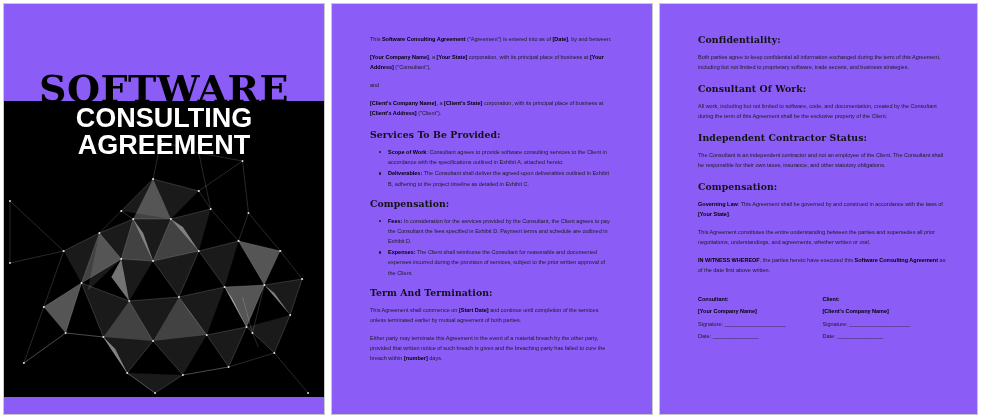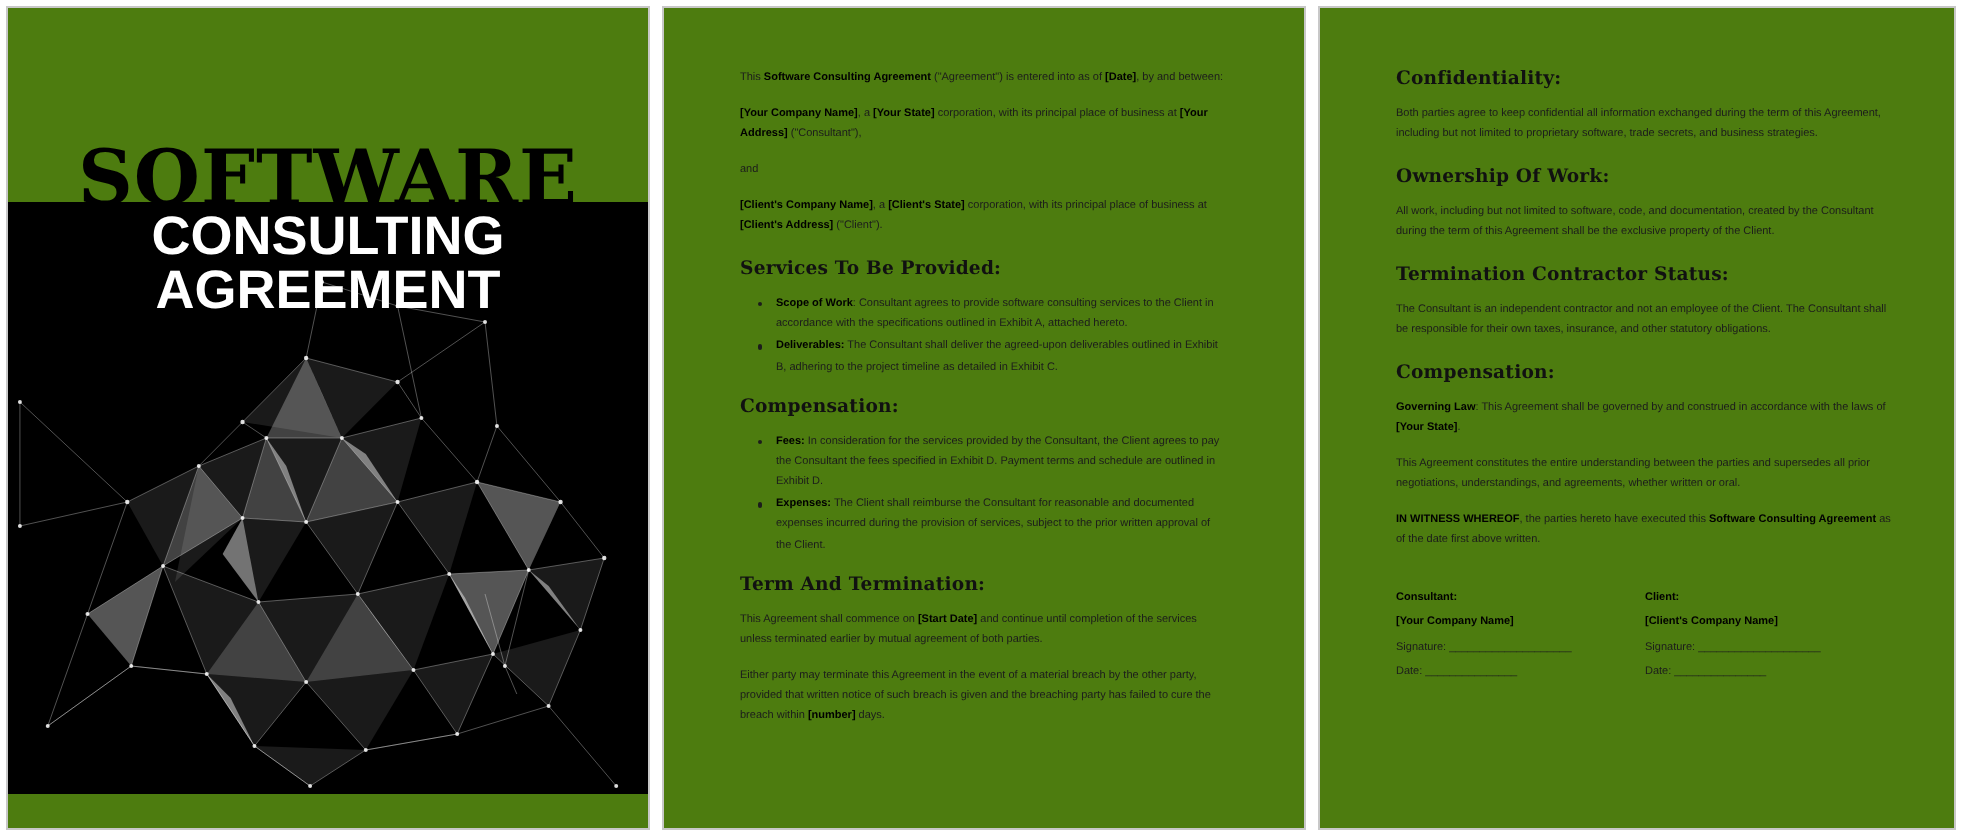--- a/index.html
+++ b/index.html
@@ -18,21 +18,21 @@
     width: 981px;
     height: 418px;
     background: #ffffff;
   }
 
   
   .page {
     position: absolute;
     top: 3px;
     height: 412px;
-    background: #4d7c0f;
+    background: #8b5cf6;
     border: 1px solid #c8c8c8;
     box-sizing: border-box;
     overflow: hidden;
   }
   #page-cover { left: 3px;   width: 322px; }
   #page-two   { left: 331px; width: 322px; }
   #page-three { left: 659px; width: 319px; }
 
   
   .cover-inner {
@@ -319,24 +319,24 @@
       <div class="cover-sub l2">AGREEMENT</div>
     </div>
   </div>
 
   <div class="page" id="page-three">
     <div class="doc-body">
 
       <h2 class="h-sec">Confidentiality:</h2>
       <p class="p">Both parties agree to keep confidential all information exchanged during the term of this Agreement, including but not limited to proprietary software, trade secrets, and business strategies.</p>
 
-      <h2 class="h-sec sec-gap-top">Ownership Of Work:</h2>
+      <h2 class="h-sec sec-gap-top">Consultant Of Work:</h2>
       <p class="p">All work, including but not limited to software, code, and documentation, created by the Consultant during the term of this Agreement shall be the exclusive property of the Client.</p>
 
-      <h2 class="h-sec sec-gap-top">Termination Contractor Status:</h2>
+      <h2 class="h-sec sec-gap-top">Independent Contractor Status:</h2>
       <p class="p">The Consultant is an independent contractor and not an employee of the Client. The Consultant shall be responsible for their own taxes, insurance, and other statutory obligations.</p>
 
       <h2 class="h-sec sec-gap-top">Compensation:</h2>
       <p class="p"><b>Governing Law</b>: This Agreement shall be governed by and construed in accordance with the laws of <b>[Your State]</b>.</p>
       <p class="p">This Agreement constitutes the entire understanding between the parties and supersedes all prior negotiations, understandings, and agreements, whether written or oral.</p>
       <p class="p tight"><b>IN WITNESS WHEREOF</b>, the parties hereto have executed this <b>Software Consulting Agreement</b> as of the date first above written.</p>
 
       <div class="sig-wrap">
         <div class="sig-col">
           <div class="sig-line bold">Consultant:</div>

